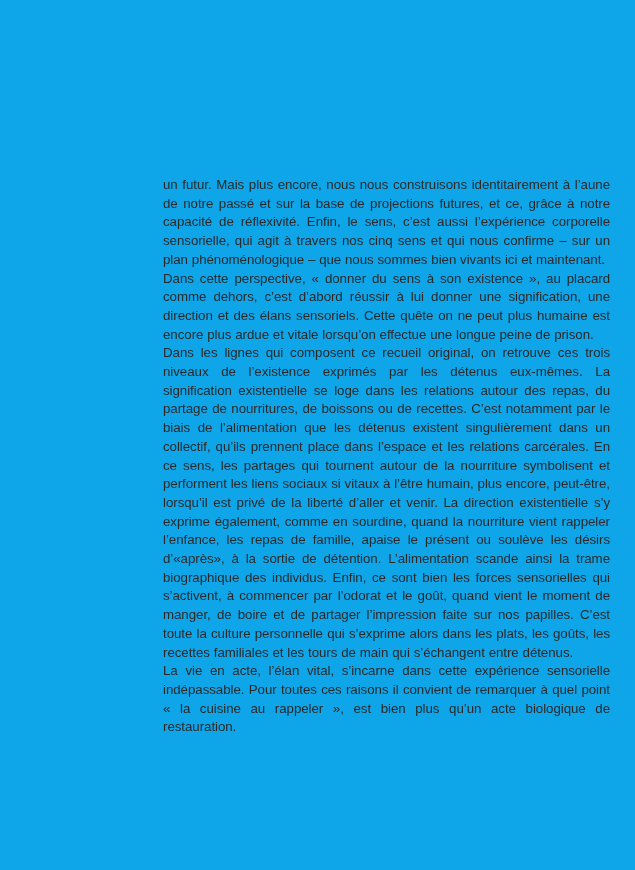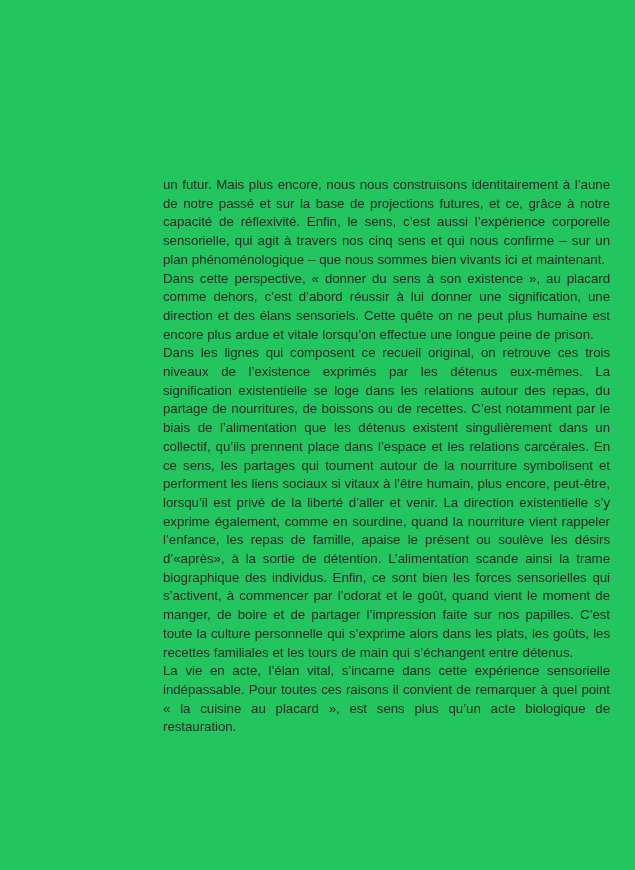--- a/index.html
+++ b/index.html
@@ -10,21 +10,21 @@
     width: 635px;
     height: 870px;
     background: #ffffff;
     overflow: hidden;
     font-family: "Liberation Sans", sans-serif;
   }
   .page {
     position: relative;
     width: 635px;
     height: 870px;
-    background: #22c55e;
+    background: #0ea5e9;
   }
   .text-block {
     position: absolute;
     left: 163px;
     top: 176px;
     width: 447px;
   }
   .text-block p {
     margin: 0;
     padding: 0;
@@ -40,15 +40,15 @@
   }
 </style>
 </head>
 <body>
 
 <div class="page">
   <div class="text-block">
     <p>un futur. Mais plus encore, nous nous construisons identitairement à l’aune de notre passé et sur la base de projections futures, et ce, grâce à notre capacité de réflexivité. Enfin, le sens, c’est aussi l’expérience corporelle sensorielle, qui agit à travers nos cinq sens et qui nous confirme – sur un plan phénoménologique – que nous sommes bien vivants ici et maintenant.</p>
     <p>Dans cette perspective, « donner du sens à son existence », au placard comme dehors, c’est d’abord réussir à lui donner une signification, une direction et des élans sensoriels. Cette quête on ne peut plus humaine est encore plus ardue et vitale lorsqu’on effectue une longue peine de prison.</p>
     <p>Dans les lignes qui composent ce recueil original, on retrouve ces trois niveaux de l’existence exprimés par les détenus eux-mêmes. La signification existentielle se loge dans les relations autour des repas, du partage de nourritures, de boissons ou de recettes. C’est notamment par le biais de l’alimentation que les détenus existent singulièrement dans un collectif, qu’ils prennent place dans l’espace et les relations carcérales. En ce sens, les partages qui tournent autour de la nourriture symbolisent et performent les liens sociaux si vitaux à l’être humain, plus encore, peut-être, lorsqu’il est privé de la liberté d’aller et venir. La direction existentielle s’y exprime également, comme en sourdine, quand la nourriture vient rappeler l’enfance, les repas de famille, apaise le présent ou soulève les désirs d’«après», à la sortie de détention. L’alimentation scande ainsi la trame biographique des individus. Enfin, ce sont bien les forces sensorielles qui s’activent, à commencer par l’odorat et le goût, quand vient le moment de manger, de boire et de partager l’impression faite sur nos papilles. C’est toute la culture personnelle qui s’exprime alors dans les plats, les goûts, les recettes familiales et les tours de main qui s’échangent entre détenus.</p>
-    <p>La vie en acte, l’élan vital, s’incarne dans cette expérience sensorielle indépassable. Pour toutes ces raisons il convient de remarquer à quel point « la cuisine au placard », est sens plus qu’un acte biologique de restauration.</p>
+    <p>La vie en acte, l’élan vital, s’incarne dans cette expérience sensorielle indépassable. Pour toutes ces raisons il convient de remarquer à quel point « la cuisine au rappeler », est bien plus qu’un acte biologique de restauration.</p>
   </div>
 </div>
 
 </body></html>

